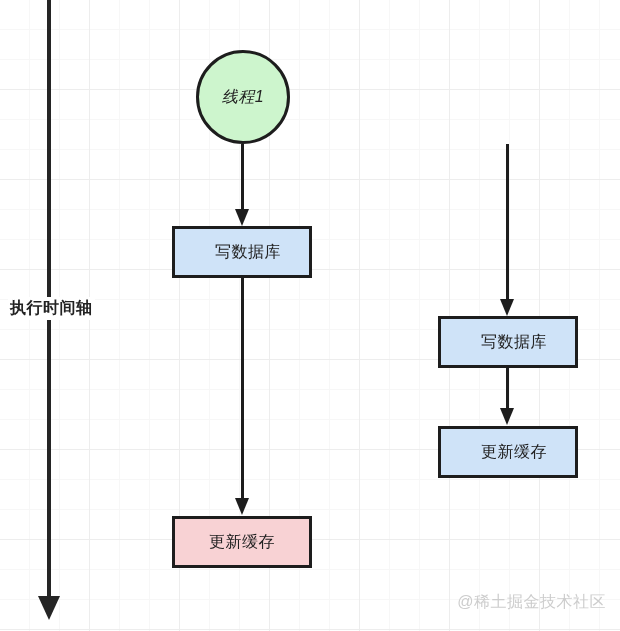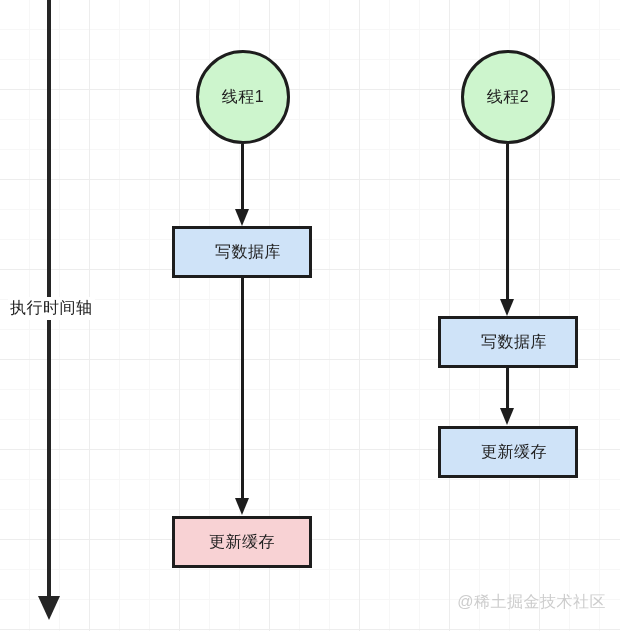--- a/index.html
+++ b/index.html
@@ -46,21 +46,21 @@
     height: 0;
     border-left: 11px solid transparent;
     border-right: 11px solid transparent;
     border-top: 24px solid #252525;
   }
   .timeline-label {
     position: absolute;
     left: 8px;
     top: 297px;
     font-size: 16px;
-    font-weight: normal;
+    font-weight: bold;
     color: #222222;
     white-space: nowrap;
     letter-spacing: 0.5px;
     background: #ffffff;
     padding: 1px 2px;
   }
 
   
   .node-circle {
     position: absolute;
@@ -71,20 +71,21 @@
     background: #cdf5cd;
     display: flex;
     align-items: center;
     justify-content: center;
     box-sizing: border-box;
   }
   .node-circle span {
     font-size: 16px;
     color: #222222;
     letter-spacing: 0.5px;
+    font-style: italic;
   }
 
   .node-box {
     position: absolute;
     width: 140px;
     height: 52px;
     border: 3px solid #1d1d1d;
     box-sizing: border-box;
     display: flex;
     align-items: center;
@@ -154,23 +155,20 @@
 
   <div class="conn" style="left:241px; top:278px;">
     <div class="shaft" style="height:222px;"></div>
     <div class="head" style="top:220px;"></div>
   </div>
 
   <div class="node-box fill-pink" style="left:172px; top:516px;">
     <span>更新缓存</span>
   </div>
 
-  <div class="node-circle" style="left:461px; top:50px;">
-    <span>线程2</span>
-  </div>
 
   <div class="conn" style="left:506px; top:144px;">
     <div class="shaft" style="height:157px;"></div>
     <div class="head" style="top:155px;"></div>
   </div>
 
   <div class="node-box fill-blue" style="left:438px; top:316px;">
     <span>写数据库</span>
   </div>
 

